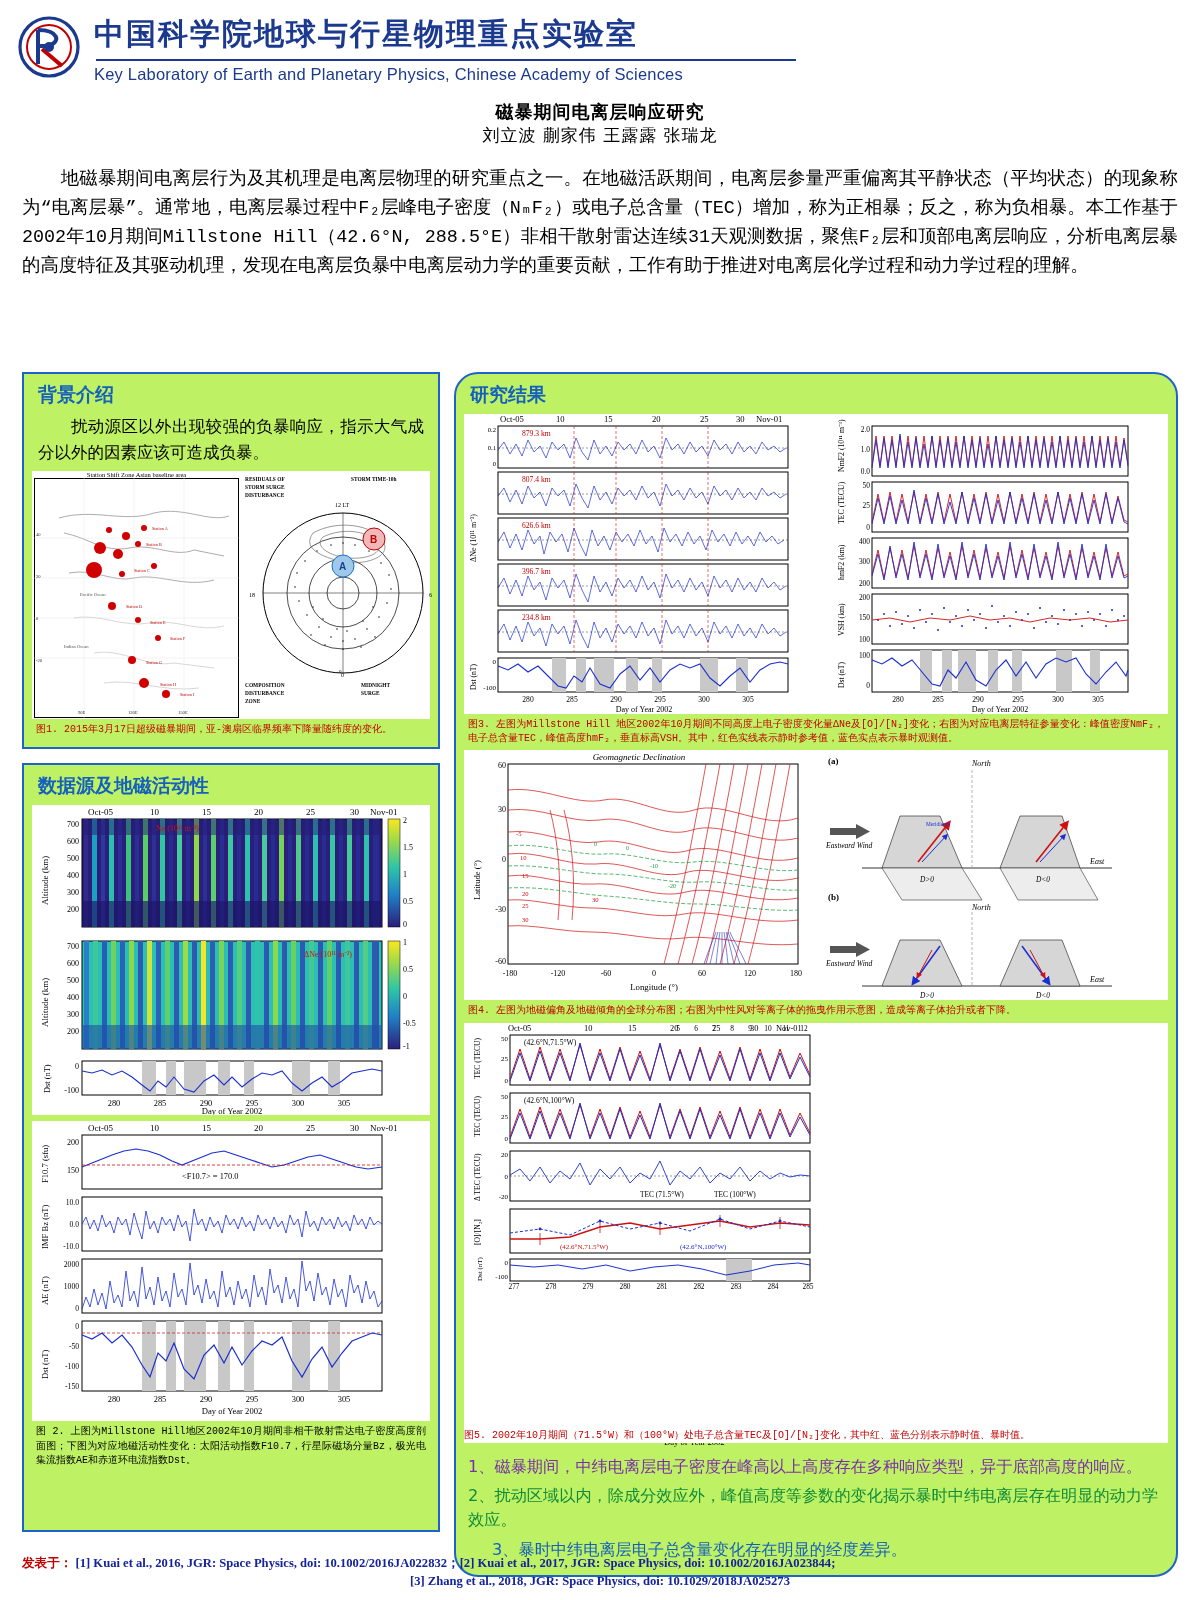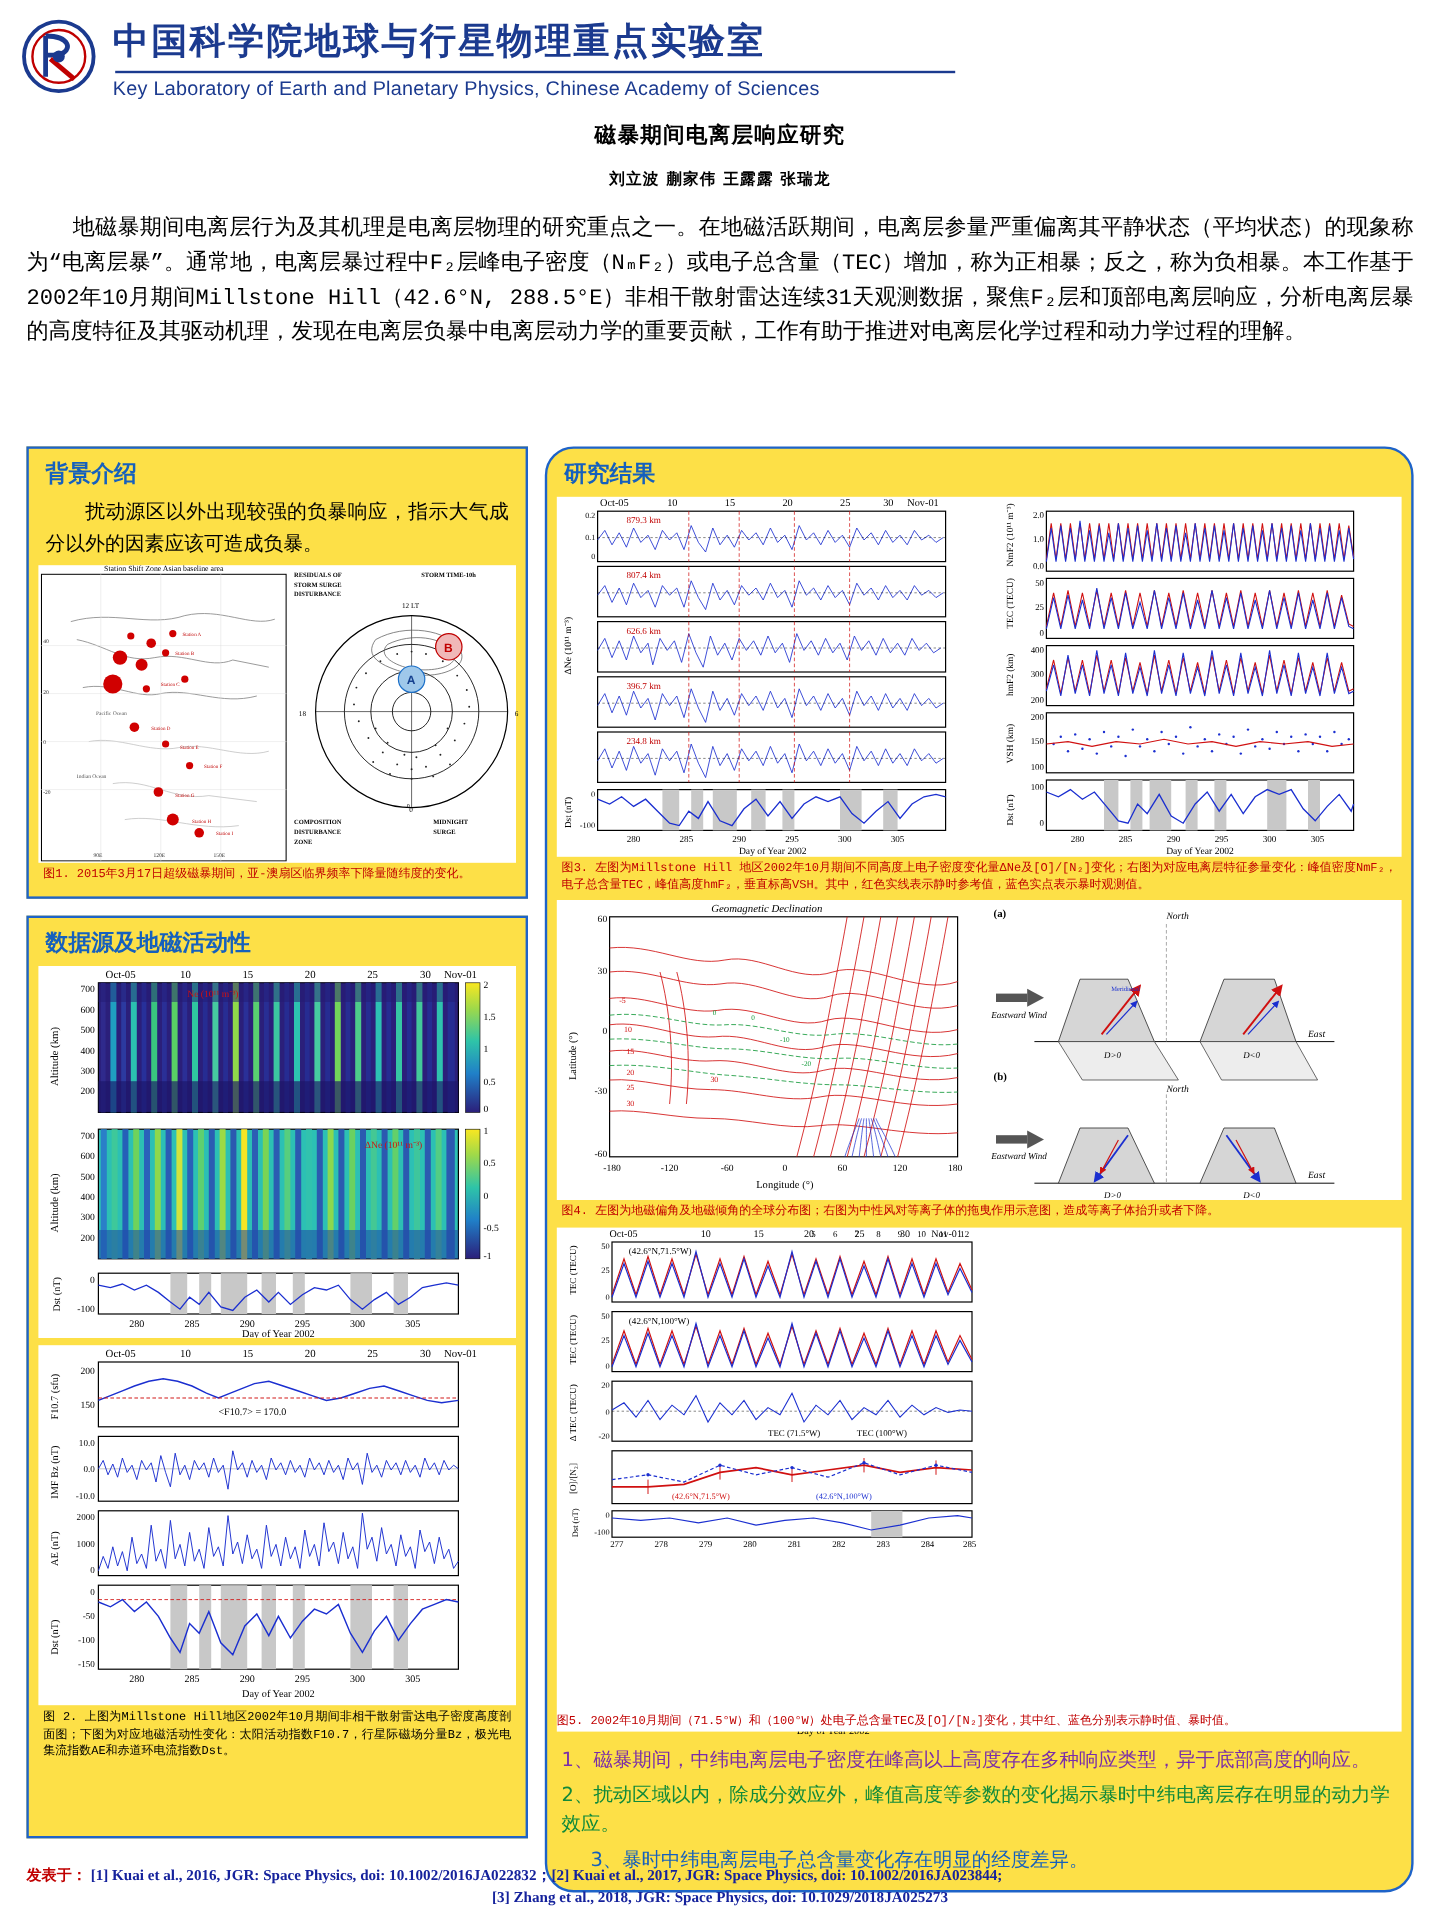--- a/index.html
+++ b/index.html
@@ -49,23 +49,23 @@
     font-family: "DejaVu Sans", sans-serif;
     font-weight: bold;
     font-size: 18px;
     color: #000;
     margin-top: 10px;
     letter-spacing: 1px;
   }
   .authors {
     text-align: center;
     font-family: "DejaVu Sans", sans-serif;
-    font-weight: bold;
-    font-size: 13px;
-    margin-top: 16px;
+    font-weight: normal;
+    font-size: 17px;
+    margin-top: 0;
     letter-spacing: 1px;
   }
   
   .abstract {
     margin: 18px 22px 0 22px;
     font-size: 18.4px;
     line-height: 1.58;
     text-align: justify;
     text-indent: 2.1em;
     font-family: Liberation Mono, monospace;
@@ -74,21 +74,21 @@
   .cols {
     position: absolute;
     top: 372px; left: 22px; right: 22px; bottom: 68px;
     display: flex;
     gap: 14px;
   }
   .col-left { width: 418px; flex: 0 0 418px; display: flex; flex-direction: column; gap: 14px;}
   .col-right { flex: 1 1 auto; display: flex; flex-direction: column; }
   .panel {
     border: 2px solid #1e63c8;
-    background: #fde047;
+    background: #bef264;
     padding: 6px 8px 8px 8px;
     position: relative;
   }
   .panel-title {
     font-family: "DejaVu Sans", sans-serif;
     font-weight: bold;
     font-size: 19px;
     color: #1560bd;
     margin: 2px 0 6px 6px;
   }

